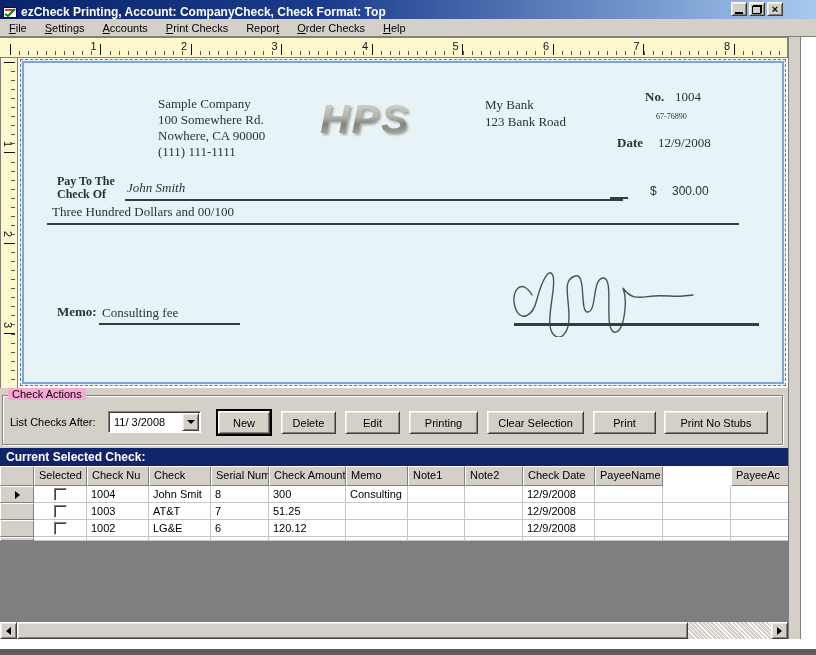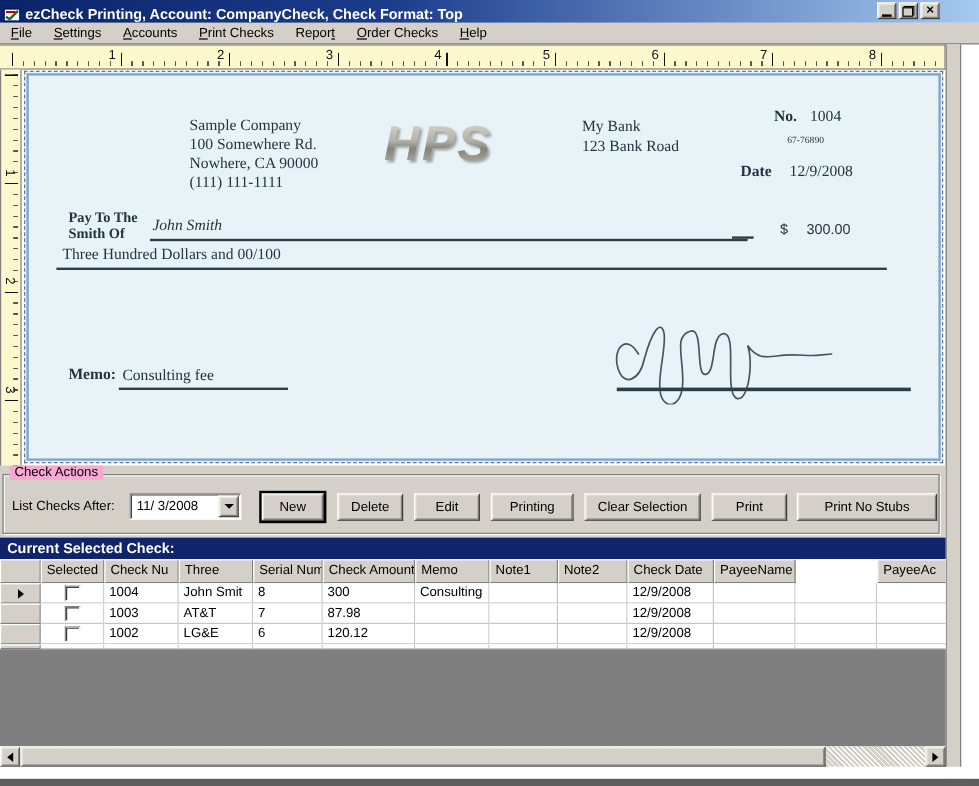--- a/index.html
+++ b/index.html
@@ -201,21 +201,21 @@
         <div>My Bank</div>
         <div>123 Bank Road</div>
       </div>
       <span class="abs no-label">No.</span>
       <span class="abs no-value">1004</span>
       <span class="abs fraction">67-76890</span>
       <span class="abs date-label">Date</span>
       <span class="abs date-value">12/9/2008</span>
       <div class="abs payto">
         <div>Pay To The</div>
-        <div>Smith Of</div>
+        <div>Check Of</div>
       </div>
       <span class="abs payee-name">John Smith</span>
       <div class="abs payee-line"></div>
       <div class="abs amt-preline"></div>
       <span class="abs dollar">$</span>
       <span class="abs amt-num">300.00</span>
       <div class="abs amt-words">Three Hundred  Dollars and 00/100</div>
       <span class="abs memo-label">Memo:</span>
       <span class="abs memo-value">Consulting fee</span>
       <div class="abs memo-line"></div>
@@ -238,30 +238,30 @@
         <span class="tri-down"></span>
       </span>
     </div>
 
   <div class="act-btn raised default" style="left: 218px; width: 52px;">New</div>
       <div class="act-btn raised" style="left: 281px; width: 55px;">Delete</div>
       <div class="act-btn raised" style="left: 345px; width: 55px;">Edit</div>
       <div class="act-btn raised" style="left: 409px; width: 69px;">Printing</div>
       <div class="act-btn raised" style="left: 487px; width: 97px;">Clear Selection</div>
       <div class="act-btn raised" style="left: 593px; width: 63px;">Print</div>
-      <div class="act-btn raised" style="left: 664px; width: 117px;">Print No Stubs</div>
+      <div class="act-btn raised" style="left: 664px; width: 104px;">Print No Stubs</div>
     </div>
 
   <div id="grid-title">Current Selected Check:</div>
   <div id="grid">
       <div class="grow header">
         <div class="gcell h" style="width: 34px;"></div>
         <div class="gcell h" style="width: 53px;">Selected</div>
         <div class="gcell h" style="width: 62px;">Check Nu</div>
-        <div class="gcell h" style="width: 62px;">Three</div>
+        <div class="gcell h" style="width: 62px;">Check</div>
         <div class="gcell h" style="width: 58px;">Serial Num</div>
         <div class="gcell h" style="width: 77px;">Check Amount</div>
         <div class="gcell h" style="width: 62px;">Memo</div>
         <div class="gcell h" style="width: 57px;">Note1</div>
         <div class="gcell h" style="width: 58px;">Note2</div>
         <div class="gcell h" style="width: 72px;">Check Date</div>
         <div class="gcell h" style="width: 68px;">PayeeName</div>
         <div class="gcell h" style="width: 68px; margin-top: 24px;">PayeeAddre</div>
         <div class="gcell h" style="width: 60px;">PayeeAc</div>
       </div>
@@ -285,21 +285,21 @@
         <div class="gcell d" style="width: 60px;"></div>
       </div>
       <div class="grow">
         <div class="gcell sel" style="width: 34px;"></div>
         <div class="gcell d chk" style="width: 53px;">
           <div class="cbx"></div>
         </div>
         <div class="gcell d" style="width: 62px;">1003</div>
         <div class="gcell d" style="width: 62px;">AT&amp;T</div>
         <div class="gcell d" style="width: 58px;">7</div>
-        <div class="gcell d" style="width: 77px;">87.98</div>
+        <div class="gcell d" style="width: 77px;">51.25</div>
         <div class="gcell d" style="width: 62px;"></div>
         <div class="gcell d" style="width: 57px;"></div>
         <div class="gcell d" style="width: 58px;"></div>
         <div class="gcell d" style="width: 72px;">12/9/2008</div>
         <div class="gcell d" style="width: 68px;"></div>
         <div class="gcell d" style="width: 68px;"></div>
         <div class="gcell d" style="width: 60px;"></div>
       </div>
       <div class="grow">
         <div class="gcell sel" style="width: 34px;"></div>

